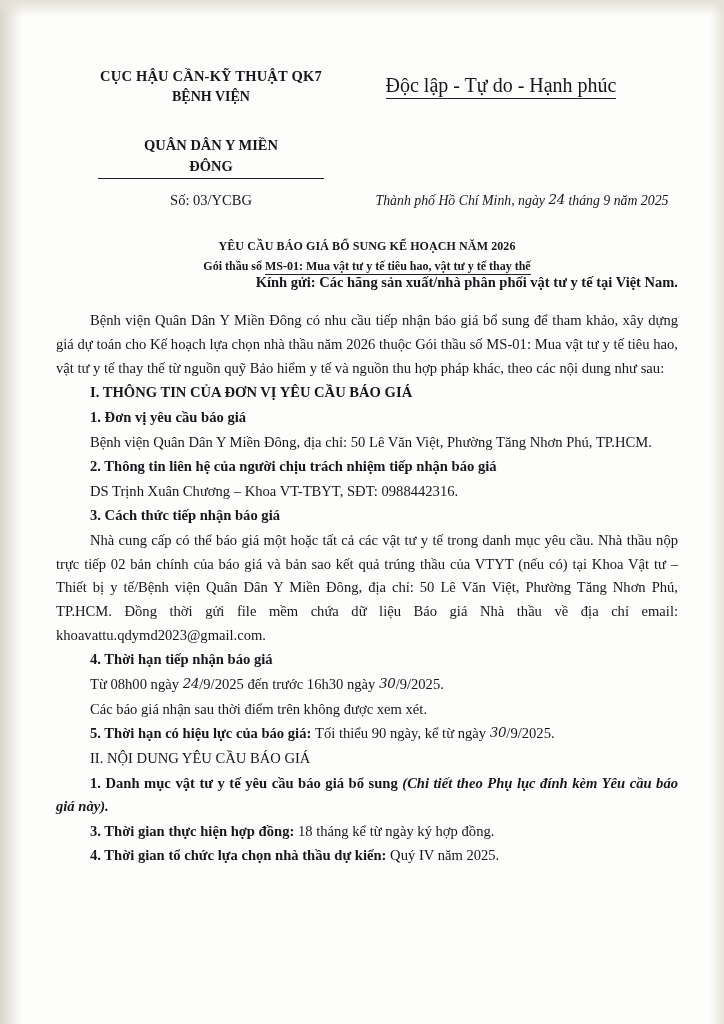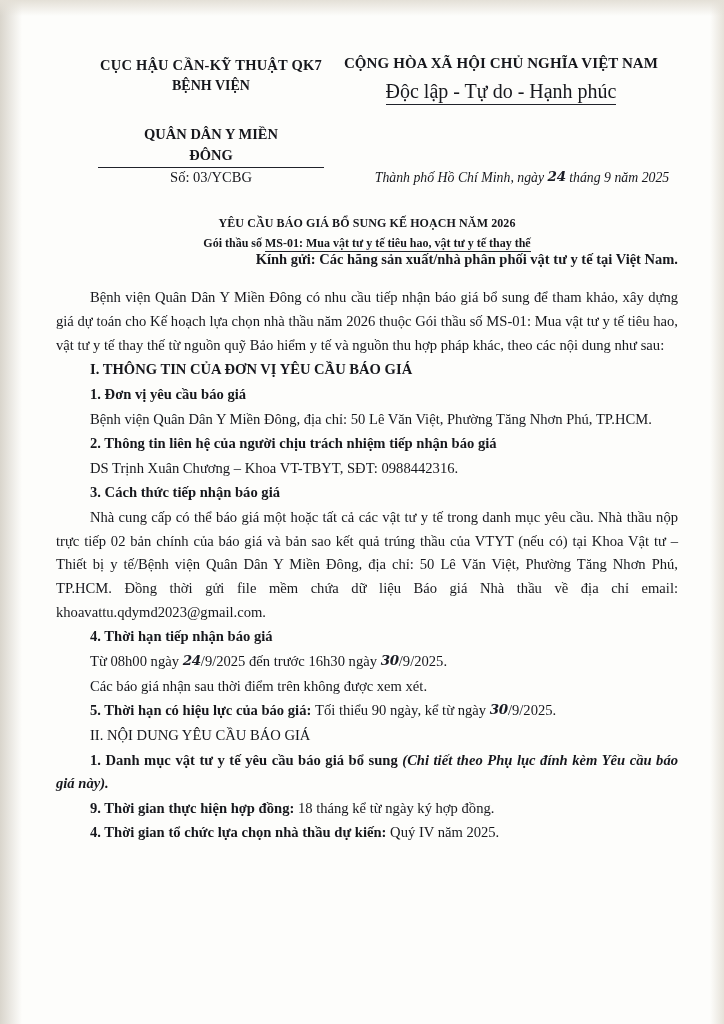--- a/index.html
+++ b/index.html
@@ -12,21 +12,21 @@
     background: #ffffff;
     font-family: "Liberation Serif", serif;
     color: #16171c;
     overflow: hidden;
   }
   .page {
     position: relative;
     width: 724px;
     height: 1024px;
     box-sizing: border-box;
-    padding: 39px 46px 20px 56px;
+    padding: 50px 46px 20px 56px;
     background: #fdfdfb;
   }
   
   .scan-edge-left {
     position: absolute;
     left: 0; top: 0; bottom: 0;
     width: 22px;
     background: linear-gradient(to right, #d9d5cc, rgba(255,255,255,0));
     pointer-events: none;
   }
@@ -91,40 +91,40 @@
   }
   .underline-short {
     display: inline-block;
     border-bottom: 1.3px solid #20222a;
     padding: 0 34px 1px 34px;
     margin-top: 28px;
   }
   .sub-row {
     display: flex;
     align-items: flex-start;
-    margin-top: 1px;
+    margin-top: 13px;
     gap: 42px;
   }
   .sub-left {
     width: 268px;
     text-align: center;
     padding-left: 42px;
     box-sizing: border-box;
     font-size: 14.5px;
   }
   .sub-right {
     flex: 1;
     text-align: center;
     font-size: 13.8px;
     font-style: italic;
   }
   .handwritten {
     font-family: "DejaVu Serif", serif;
     font-style: italic;
-    font-weight: bold;
+    font-weight: normal;
     font-size: 13.5px;
     color: #1a1c24;
     position: relative;
     top: -1px;
     letter-spacing: -0.3px;
   }
 
   .title-block {
     text-align: center;
     margin-top: 30px;
@@ -190,21 +190,20 @@
   <div class="scan-edge-right"></div>
   <div class="scan-edge-top"></div>
 
   <div class="header">
     <div class="header-left">
       <div class="hdr-line1">CỤC HẬU CẦN-KỸ THUẬT QK7</div>
       <div class="hdr-line2">BỆNH VIỆN</div>
       <div class="hdr-line3"><span class="underline-short">QUÂN DÂN Y MIỀN ĐÔNG</span></div>
     </div>
     <div class="header-right">
-      <div class="hdr-right-1">CỘNG HÒA XÃ HỘI CHỦ NGHĨA VIỆT NAM</div>
       <div class="hdr-right-2">Độc lập - Tự do - Hạnh phúc</div>
     </div>
   </div>
 
   <div class="sub-row">
     <div class="sub-left">Số: 03/YCBG</div>
     <div class="sub-right">
       <span>Thành phố Hồ Chí Minh, ngày</span>
       <span class="handwritten">24</span>
       <span>tháng 9 năm 2025</span>
@@ -250,21 +249,21 @@
 
     <p class="section-head">II. NỘI DUNG YÊU CẦU BÁO GIÁ</p>
 
     <p class="sub-head">
       <span>1. Danh mục vật tư y tế yêu cầu báo giá bổ sung</span>
       <span class="inline-italic" style="font-weight:bold">(Chi tiết theo Phụ lục đính kèm Yêu cầu báo giá này).</span>
     </p>
 
 
     <p class="sub-head">
-      <span>9. Thời gian thực hiện hợp đồng:</span>
+      <span>3. Thời gian thực hiện hợp đồng:</span>
       <span style="font-weight:normal">18 tháng kể từ ngày ký hợp đồng.</span>
     </p>
 
     <p class="sub-head">
       <span>4. Thời gian tổ chức lựa chọn nhà thầu dự kiến:</span>
       <span style="font-weight:normal">Quý IV năm 2025.</span>
     </p>
   </div>
 </div>
 

